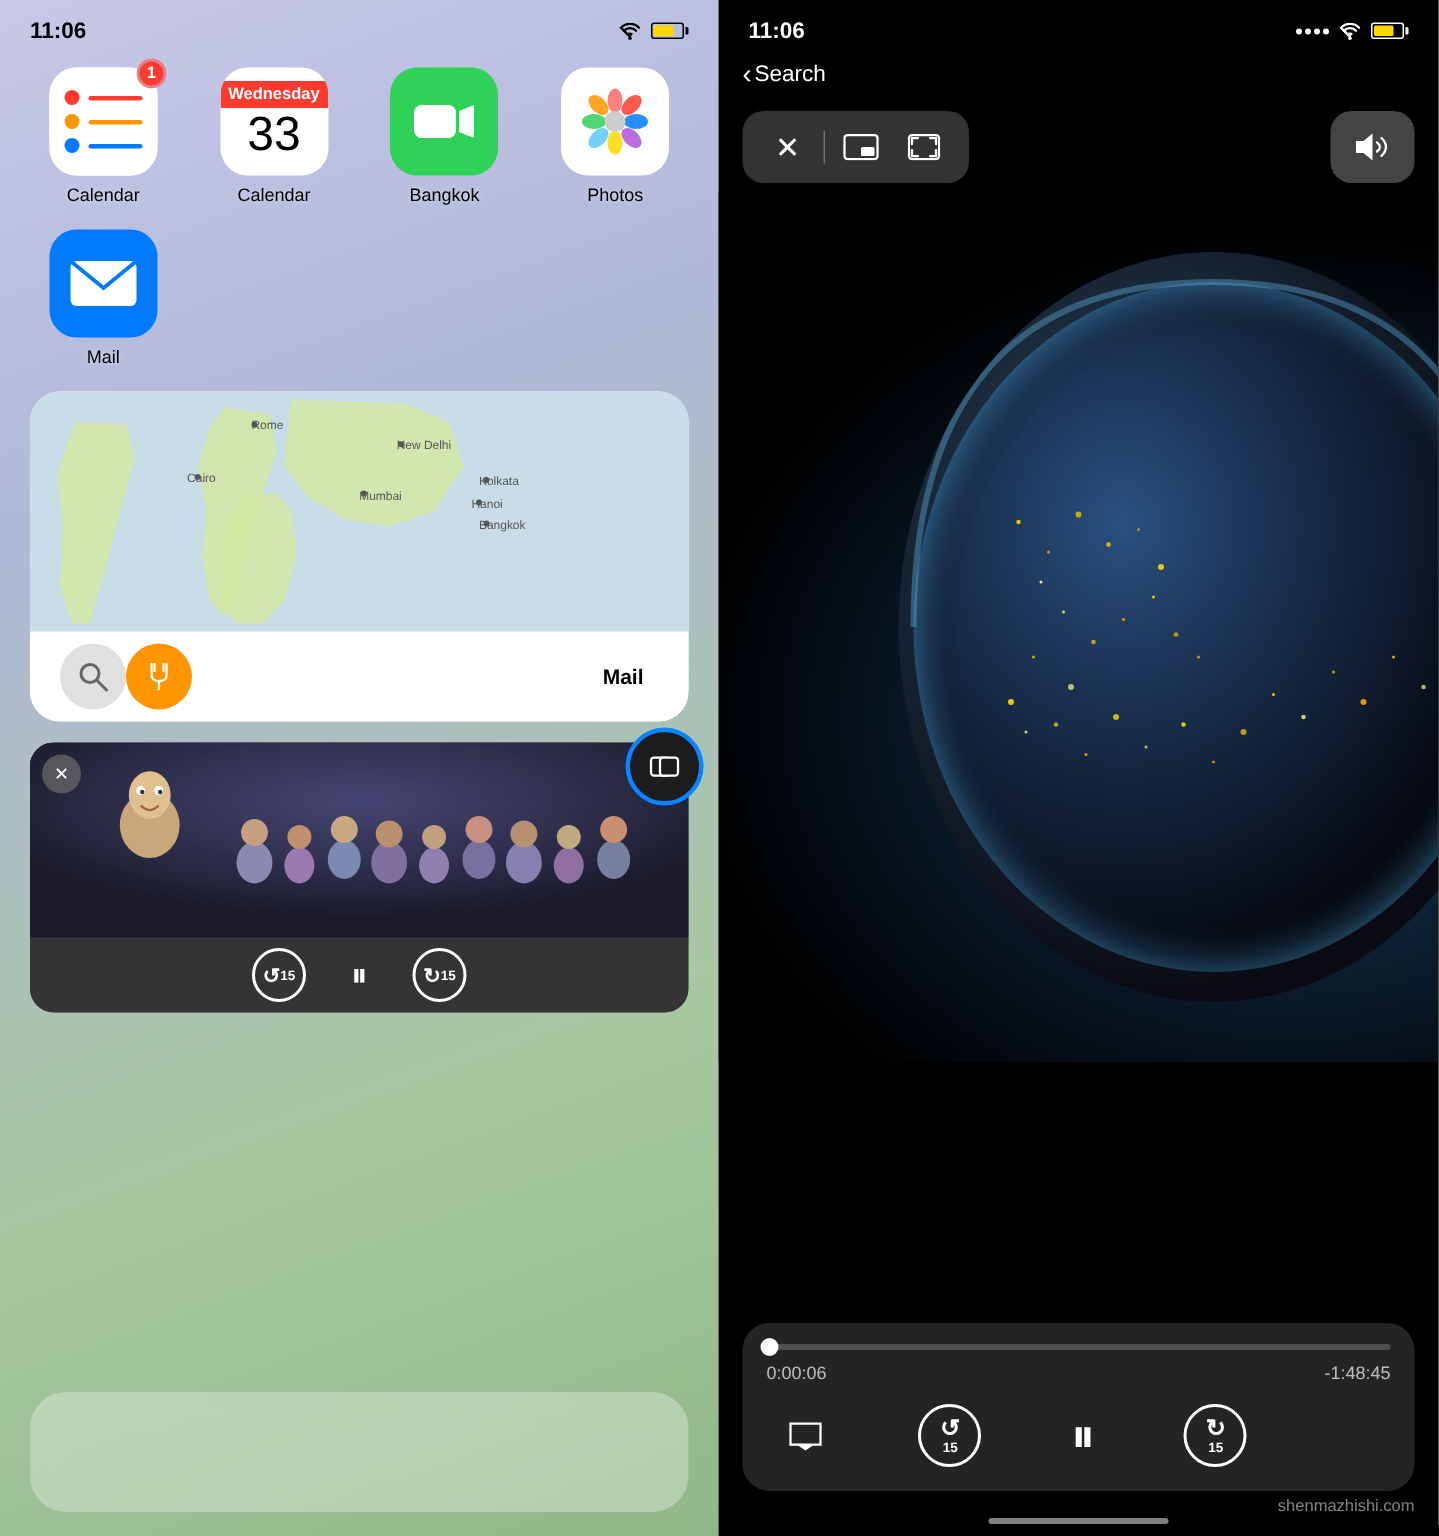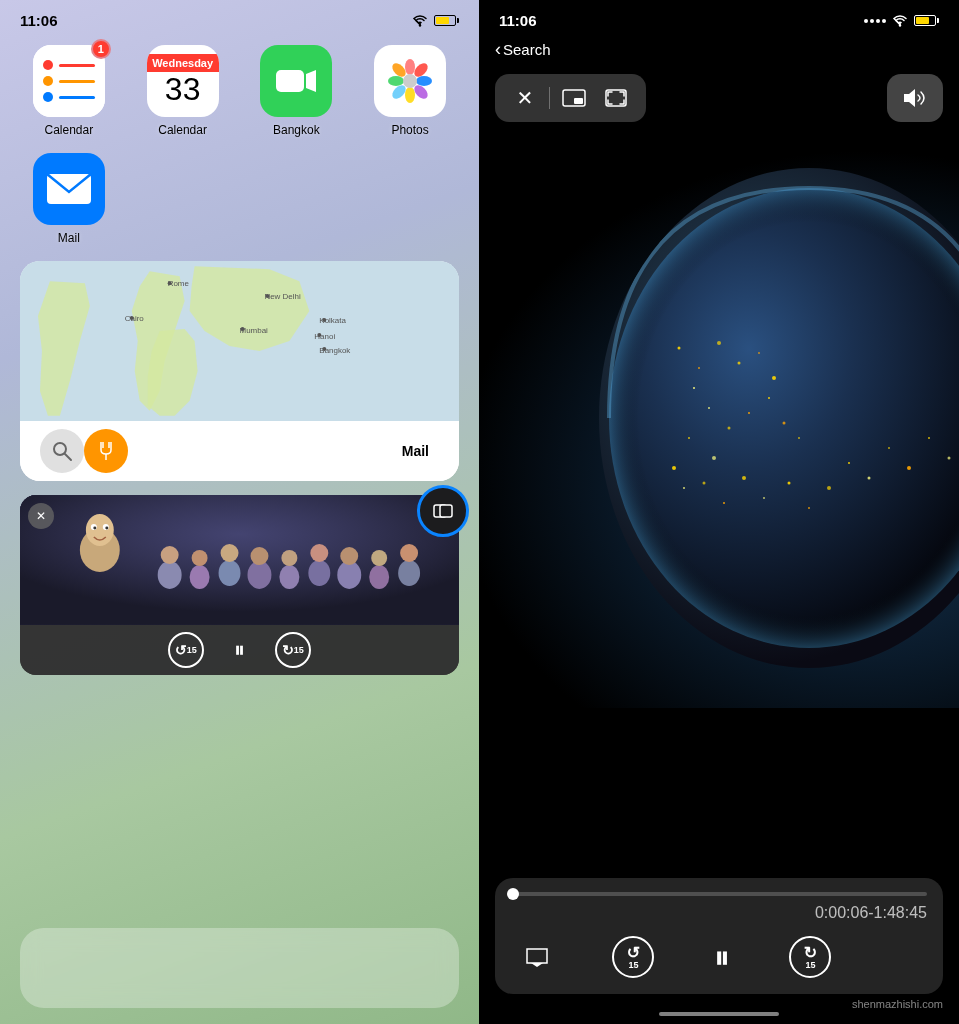--- a/index.html
+++ b/index.html
@@ -490,23 +490,23 @@
       height: 12px;
       background: white;
       border-radius: 50%;
       position: absolute;
       right: -6px;
       top: -4px;
     }
 
     .time-row {
       display: flex;
-      justify-content: flex-end;
+      justify-content: space-between;
       color: rgba(255,255,255,0.7);
-      font-size: 16px;
+      font-size: 12px;
       margin-bottom: 14px;
     }
 
     .player-controls {
       display: flex;
       align-items: center;
       justify-content: space-between;
       padding: 0 10px;
     }
 

